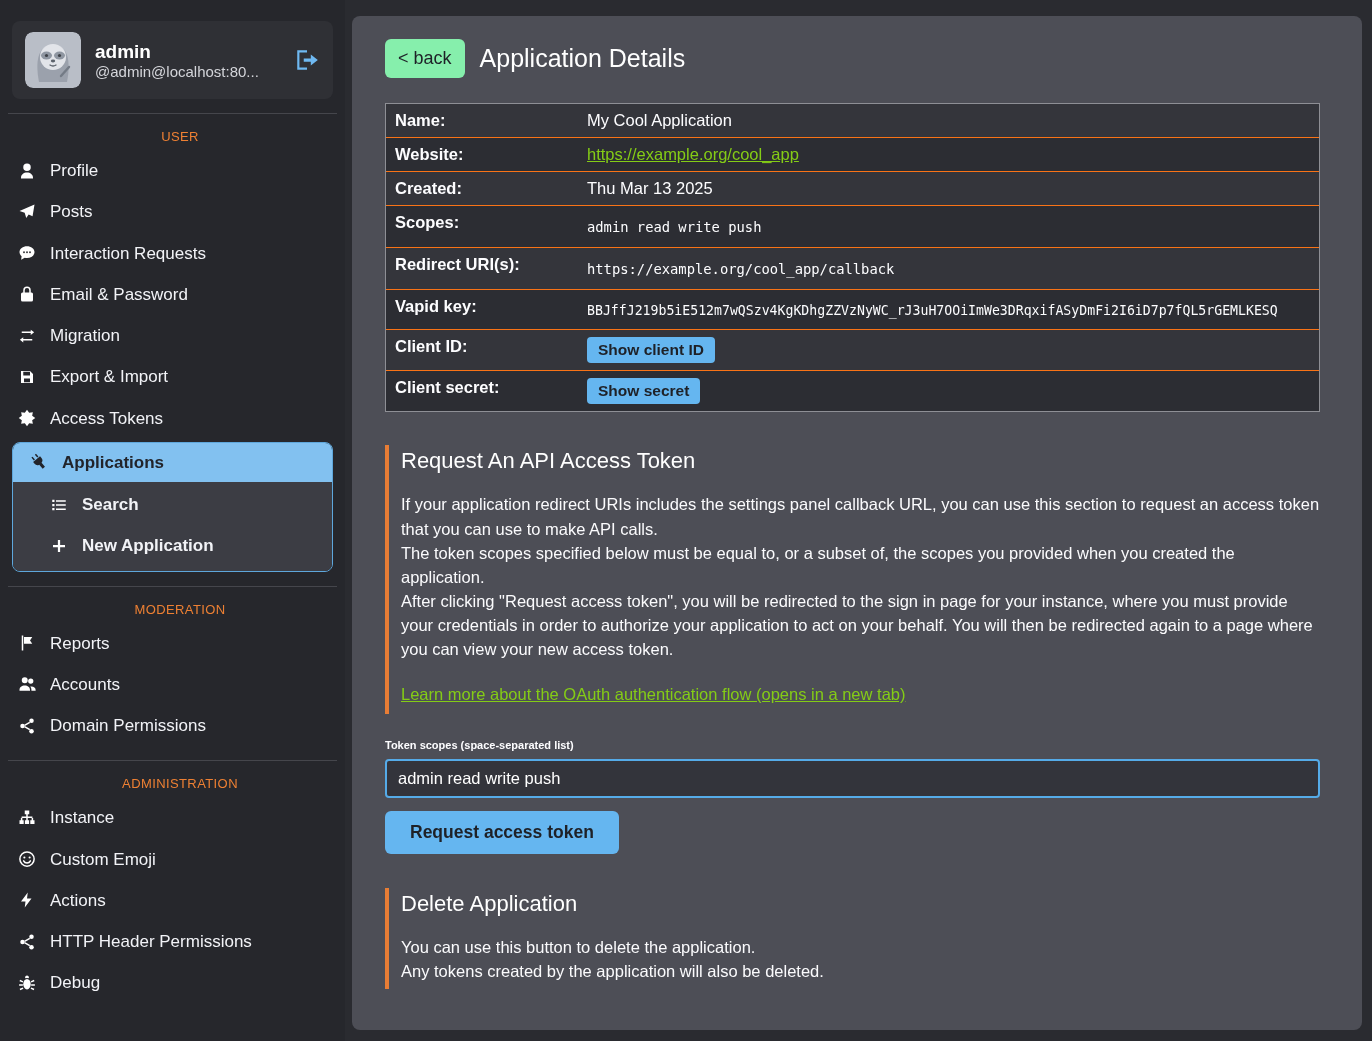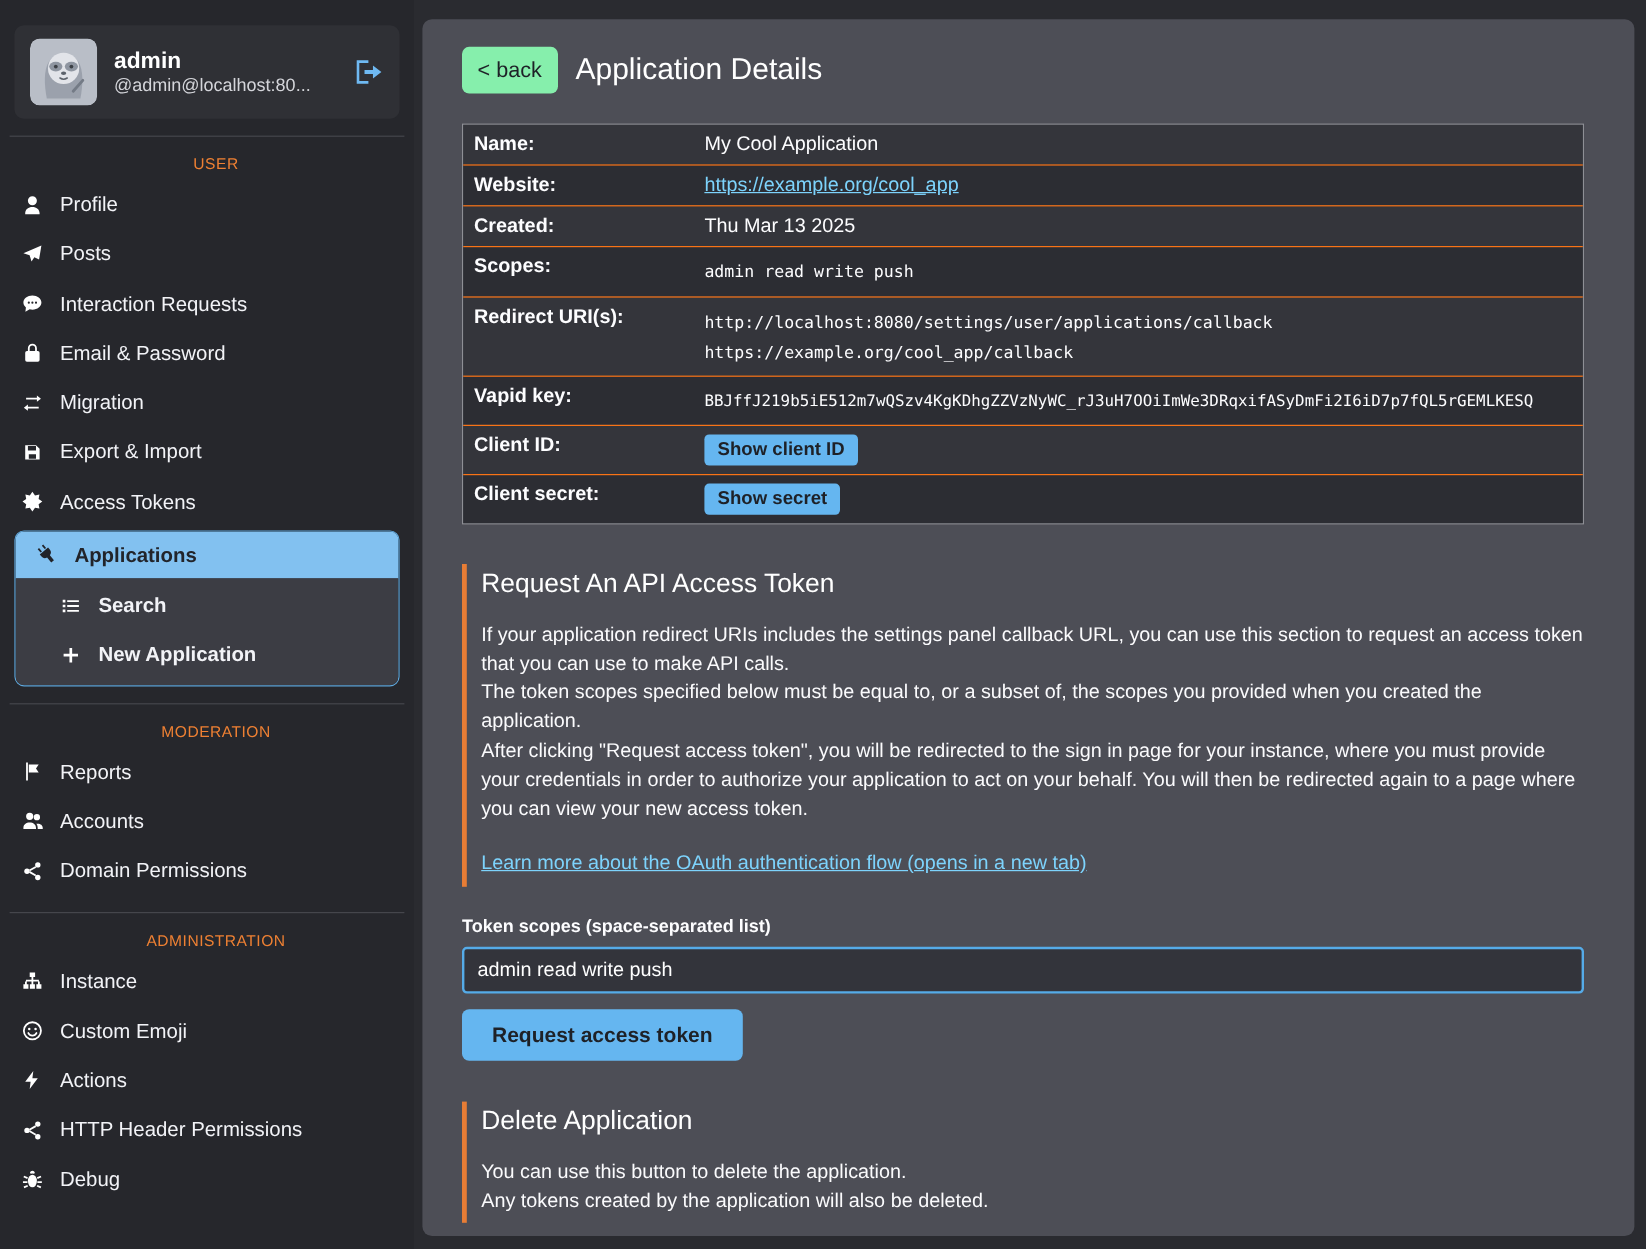--- a/index.html
+++ b/index.html
@@ -36,28 +36,28 @@
   .page-title{font-size:25px;margin:0;font-weight:normal;color:#ffffff;text-align:right;}
   .details{border:1px solid #8e8f95;margin-bottom:33px;}
   .drow{display:flex;align-items:flex-start;}
   .drow:nth-child(odd){background:#34353b;}
   .drow:nth-child(even){background:#2c2d33;}
   .drow + .drow{border-top:1px solid #f97316;}
   .dlabel{width:184px;flex:none;font-weight:bold;font-size:16.5px;padding:7px 8px 7px 9px;}
   .dvalue{padding:7px 0;font-size:16.5px;min-width:0;}
   .mono{font-family:"DejaVu Sans Mono",monospace;font-size:13.8px;line-height:1.8;padding-top:9px;}
   .mono.key{font-size:13.2px;white-space:nowrap;}
-  a.link{color:#7dd3fc;text-decoration:underline;cursor:pointer;}
+  a.link{color:#84cc16;text-decoration:underline;cursor:pointer;}
   .btn-small{background:#65b6f0;color:#1e2127;font-weight:bold;font-size:15.5px;
     padding:4px 11px;border-radius:4px;border:none;cursor:pointer;font-family:inherit;margin:3px 0;}
   .callout{border-left:4px solid #e87d35;padding:3px 0 10px 12px;}
   .callout h2{font-size:22px;margin:0 0 18px;font-weight:normal;color:#ffffff;}
   .callout p{margin:0;font-size:16.5px;line-height:1.46;color:#fbfbfd;}
   .link-row{margin-top:24px;font-size:16.5px;}
-  .form-field label{display:block;font-weight:bold;font-size:15px;margin:25px 0 8px;}
+  .form-field label{display:block;font-weight:bold;font-size:11px;margin:25px 0 8px;}
   .scopes-input{width:100%;box-sizing:border-box;background:#33343b;border:2px solid #55abe8;
     border-radius:4px;color:#ffffff;font-size:16.5px;padding:8px 11px;font-family:inherit;outline:none;}
   .btn-request{margin-top:13px;background:#65b6f0;color:#1e2127;font-weight:bold;font-size:17.5px;padding:11px 25px;}
   .callout.delete{margin-top:34px;padding-bottom:6px;}
 </style>
 </head>
 <body>
 
 <div class="layout">
 
@@ -289,21 +289,20 @@
         <div class="dlabel">Created:</div>
         <div class="dvalue">Thu Mar 13 2025</div>
       </div>
       <div class="drow">
         <div class="dlabel">Scopes:</div>
         <div class="dvalue mono">admin read write push</div>
       </div>
       <div class="drow">
         <div class="dlabel">Redirect URI(s):</div>
         <div class="dvalue mono">
-          <div>http://localhost:8080/settings/user/applications/callback</div>
           <div>https://example.org/cool_app/callback</div>
         </div>
       </div>
       <div class="drow">
         <div class="dlabel">Vapid key:</div>
         <div class="dvalue mono key">BBJffJ219b5iE512m7wQSzv4KgKDhgZZVzNyWC_rJ3uH7OOiImWe3DRqxifASyDmFi2I6iD7p7fQL5rGEMLKESQ</div>
       </div>
       <div class="drow">
         <div class="dlabel">Client ID:</div>
         <div class="dvalue" style="padding:4px 0;"><button class="btn-small">Show client ID</button></div>

